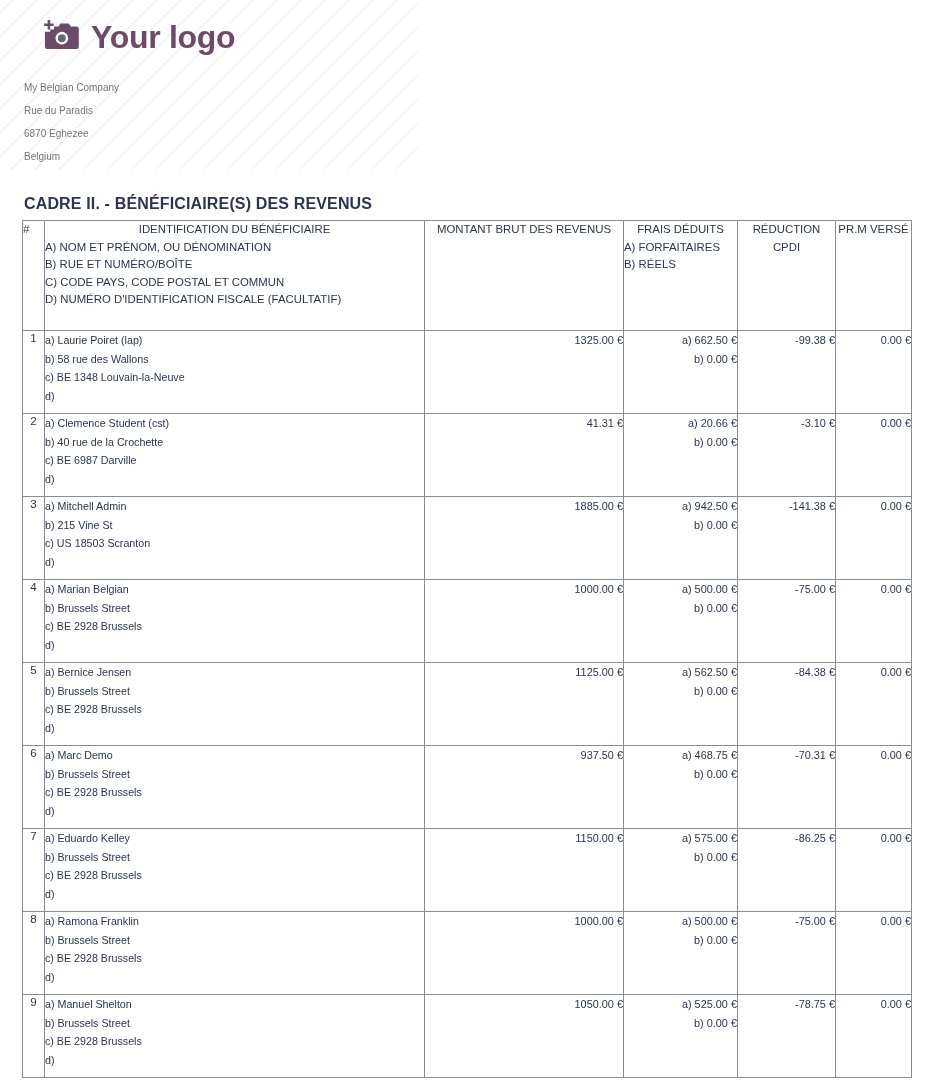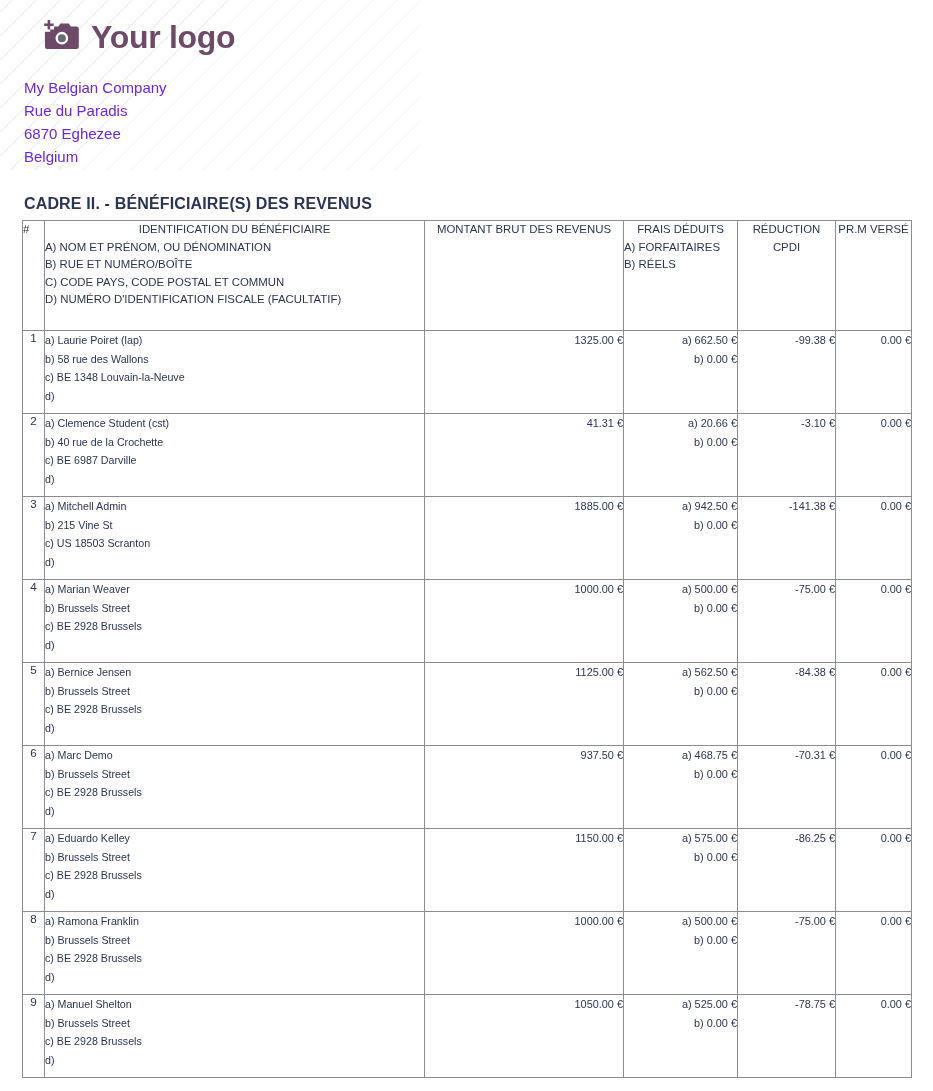--- a/index.html
+++ b/index.html
@@ -62,23 +62,23 @@
     font-weight: bold;
     color: #6c4a68;
     letter-spacing: -0.3px;
     line-height: 1;
   }
 
   
   .company-block {
     margin-top: 14px;
     padding-left: 2px;
-    font-size: 15px;
+    font-size: 10px;
     line-height: 23px;
-    color: #6d28d9;
+    color: #737373;
   }
   .company-block div { white-space: nowrap; }
 
   
   .section-title {
     margin-top: 27px;
     margin-bottom: 7px;
     padding-left: 2px;
     font-size: 16px;
     font-weight: bold;
@@ -255,21 +255,21 @@
           <td class="frais">
             <span class="frais-line">a) 942.50 €</span>
             <span class="frais-line">b) 0.00 €</span>
           </td>
           <td class="money">-141.38 €</td>
           <td class="money">0.00 €</td>
         </tr>
         <tr>
           <td class="num">4</td>
           <td class="ident">
-            <span class="ident-line">a) Marian Weaver</span>
+            <span class="ident-line">a) Marian Belgian</span>
             <span class="ident-line">b) Brussels Street</span>
             <span class="ident-line">c) BE 2928 Brussels</span>
             <span class="ident-line">d)</span>
           </td>
           <td class="money">1000.00 €</td>
           <td class="frais">
             <span class="frais-line">a) 500.00 €</span>
             <span class="frais-line">b) 0.00 €</span>
           </td>
           <td class="money">-75.00 €</td>

